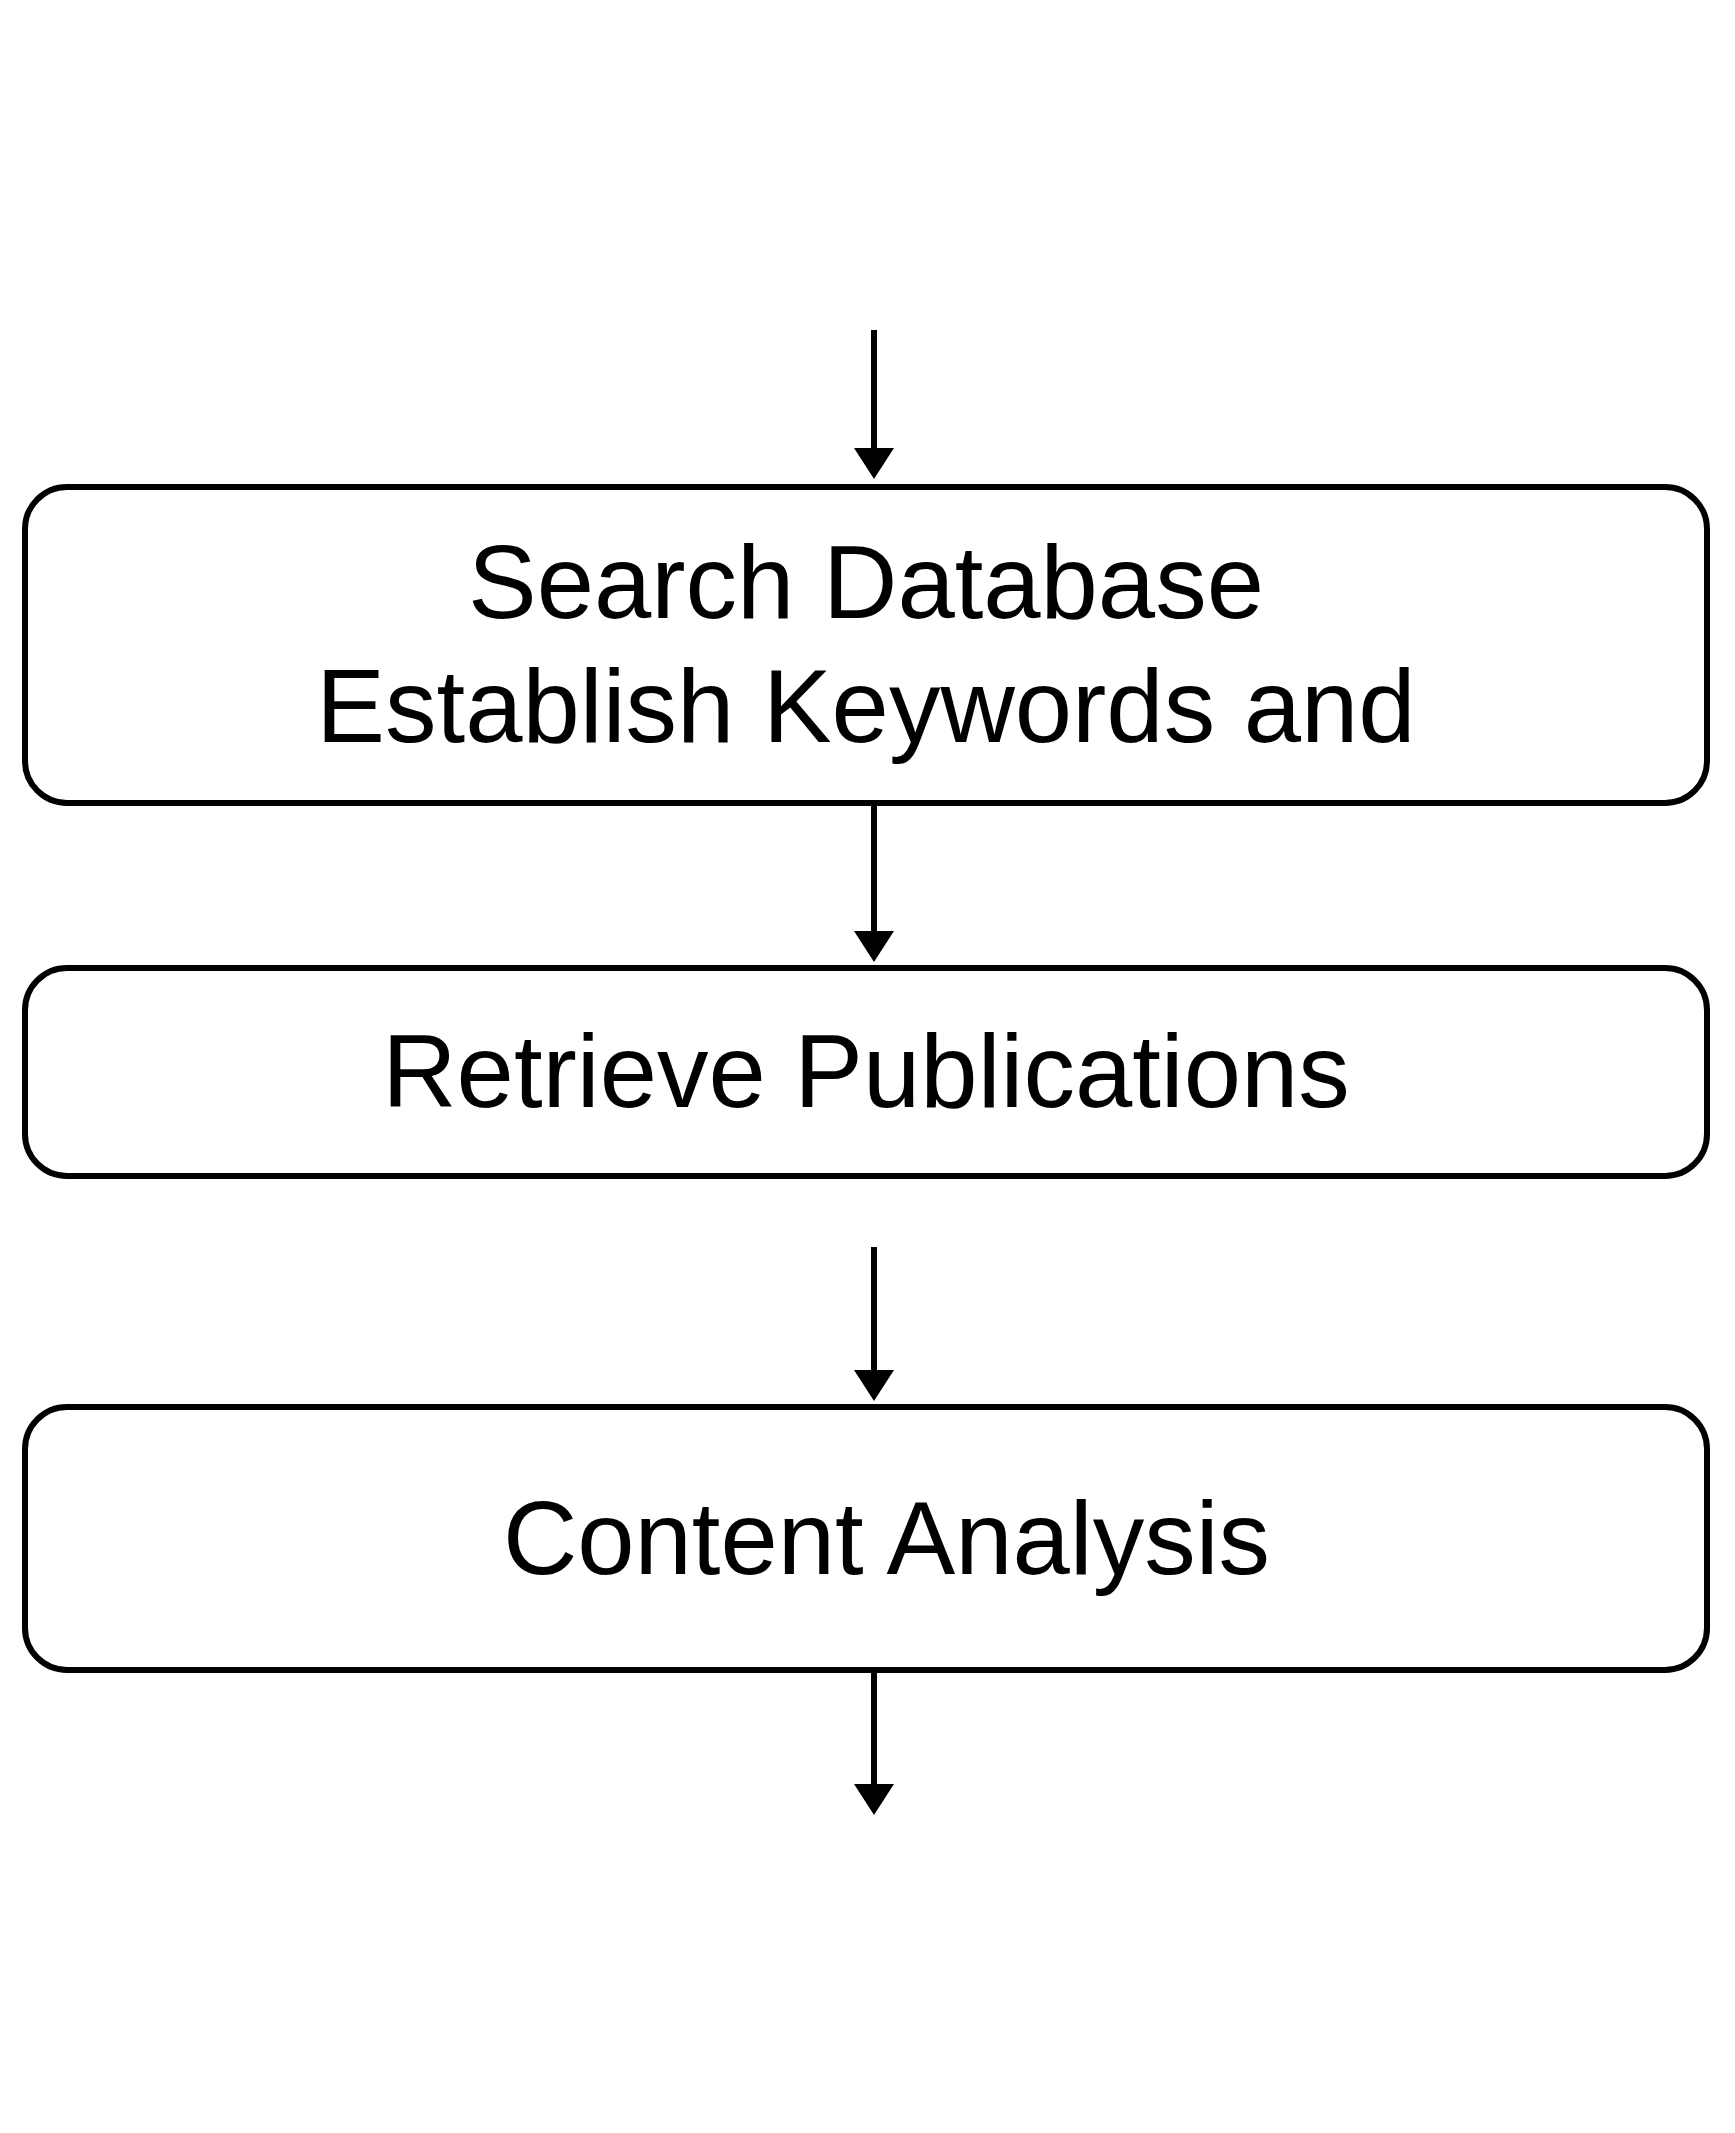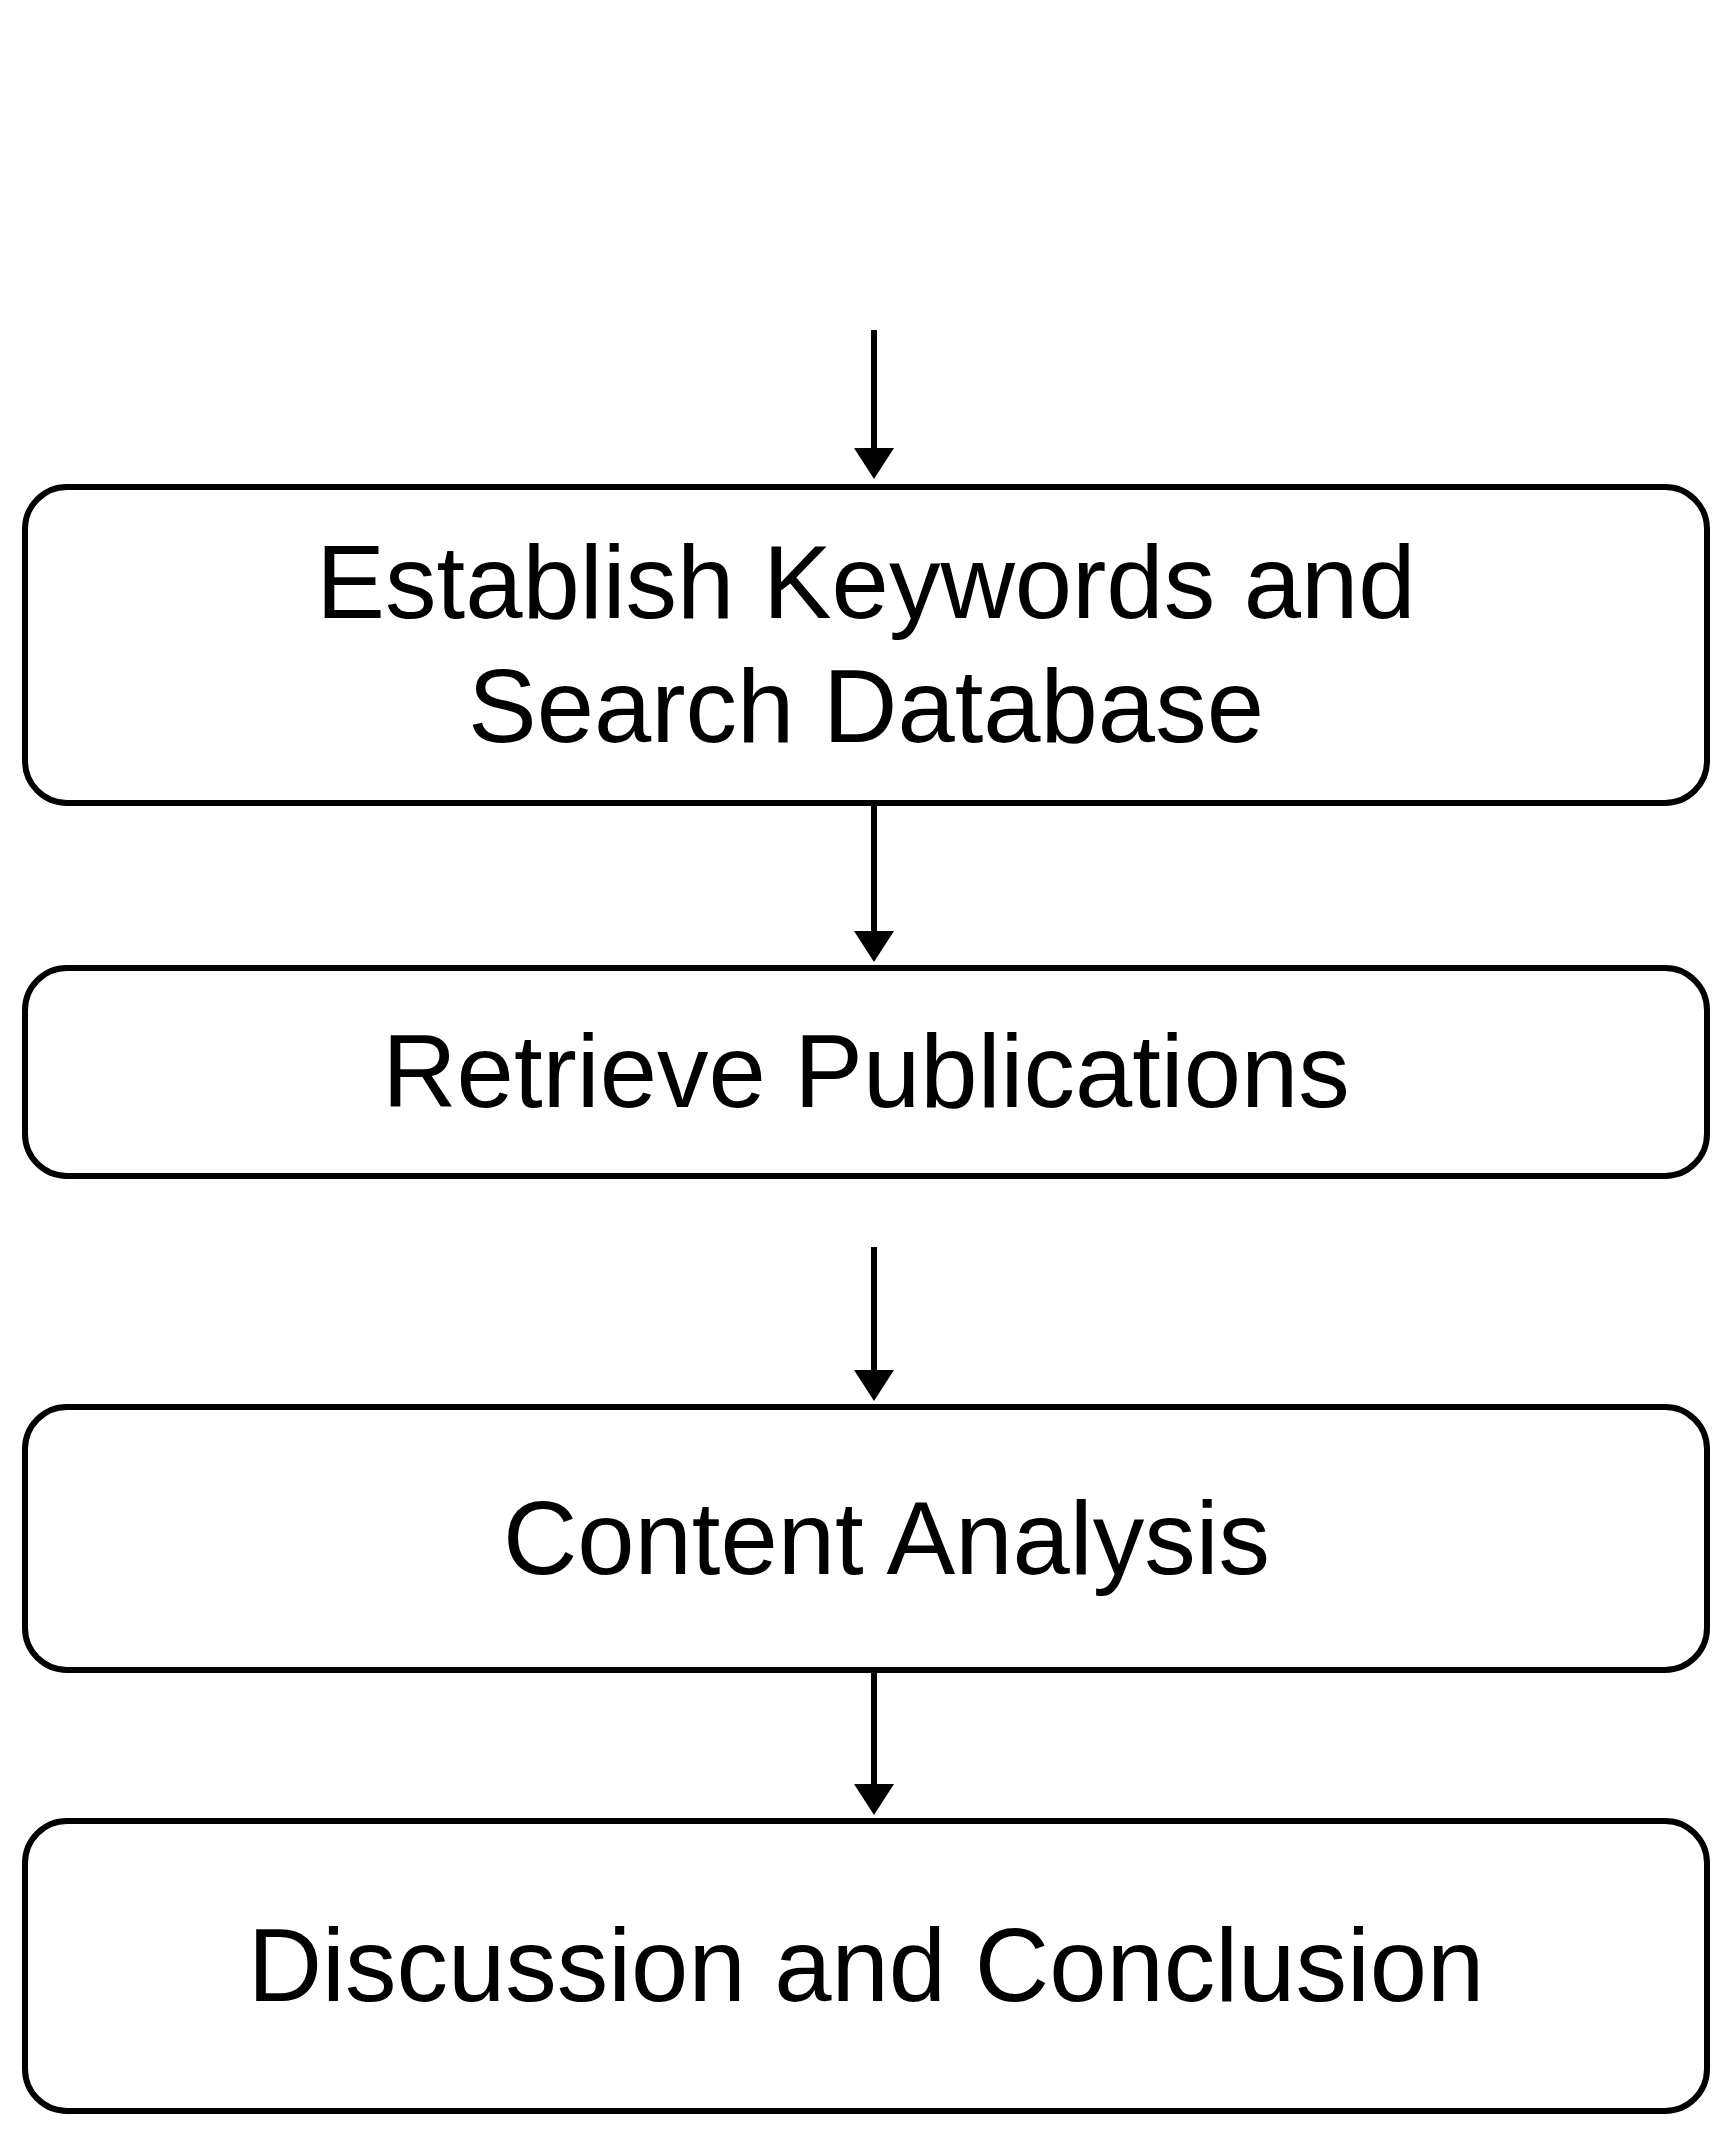--- a/index.html
+++ b/index.html
@@ -83,22 +83,22 @@
 
 <div class="canvas">
 
 
   <div class="flow-arrow" id="arrow-1">
     <div class="arrow-line"></div>
     <div class="arrow-head"></div>
   </div>
 
   <div class="flow-box" id="box-2">
+    <span class="label-line">Search Database</span>
     <span class="label-line">Establish Keywords and</span>
-    <span class="label-line">Search Database</span>
   </div>
 
   <div class="flow-arrow" id="arrow-2">
     <div class="arrow-line"></div>
     <div class="arrow-head"></div>
   </div>
 
   <div class="flow-box" id="box-3">
     <span class="label-line">Retrieve Publications</span>
   </div>
@@ -110,18 +110,15 @@
 
   <div class="flow-box" id="box-4">
     <span class="label-line">Content Analysis</span>
   </div>
 
   <div class="flow-arrow" id="arrow-4">
     <div class="arrow-line"></div>
     <div class="arrow-head"></div>
   </div>
 
-  <div class="flow-box" id="box-5">
-    <span class="label-line">Discussion and Conclusion</span>
-  </div>
 
 </div>
 
 
 </body></html>

